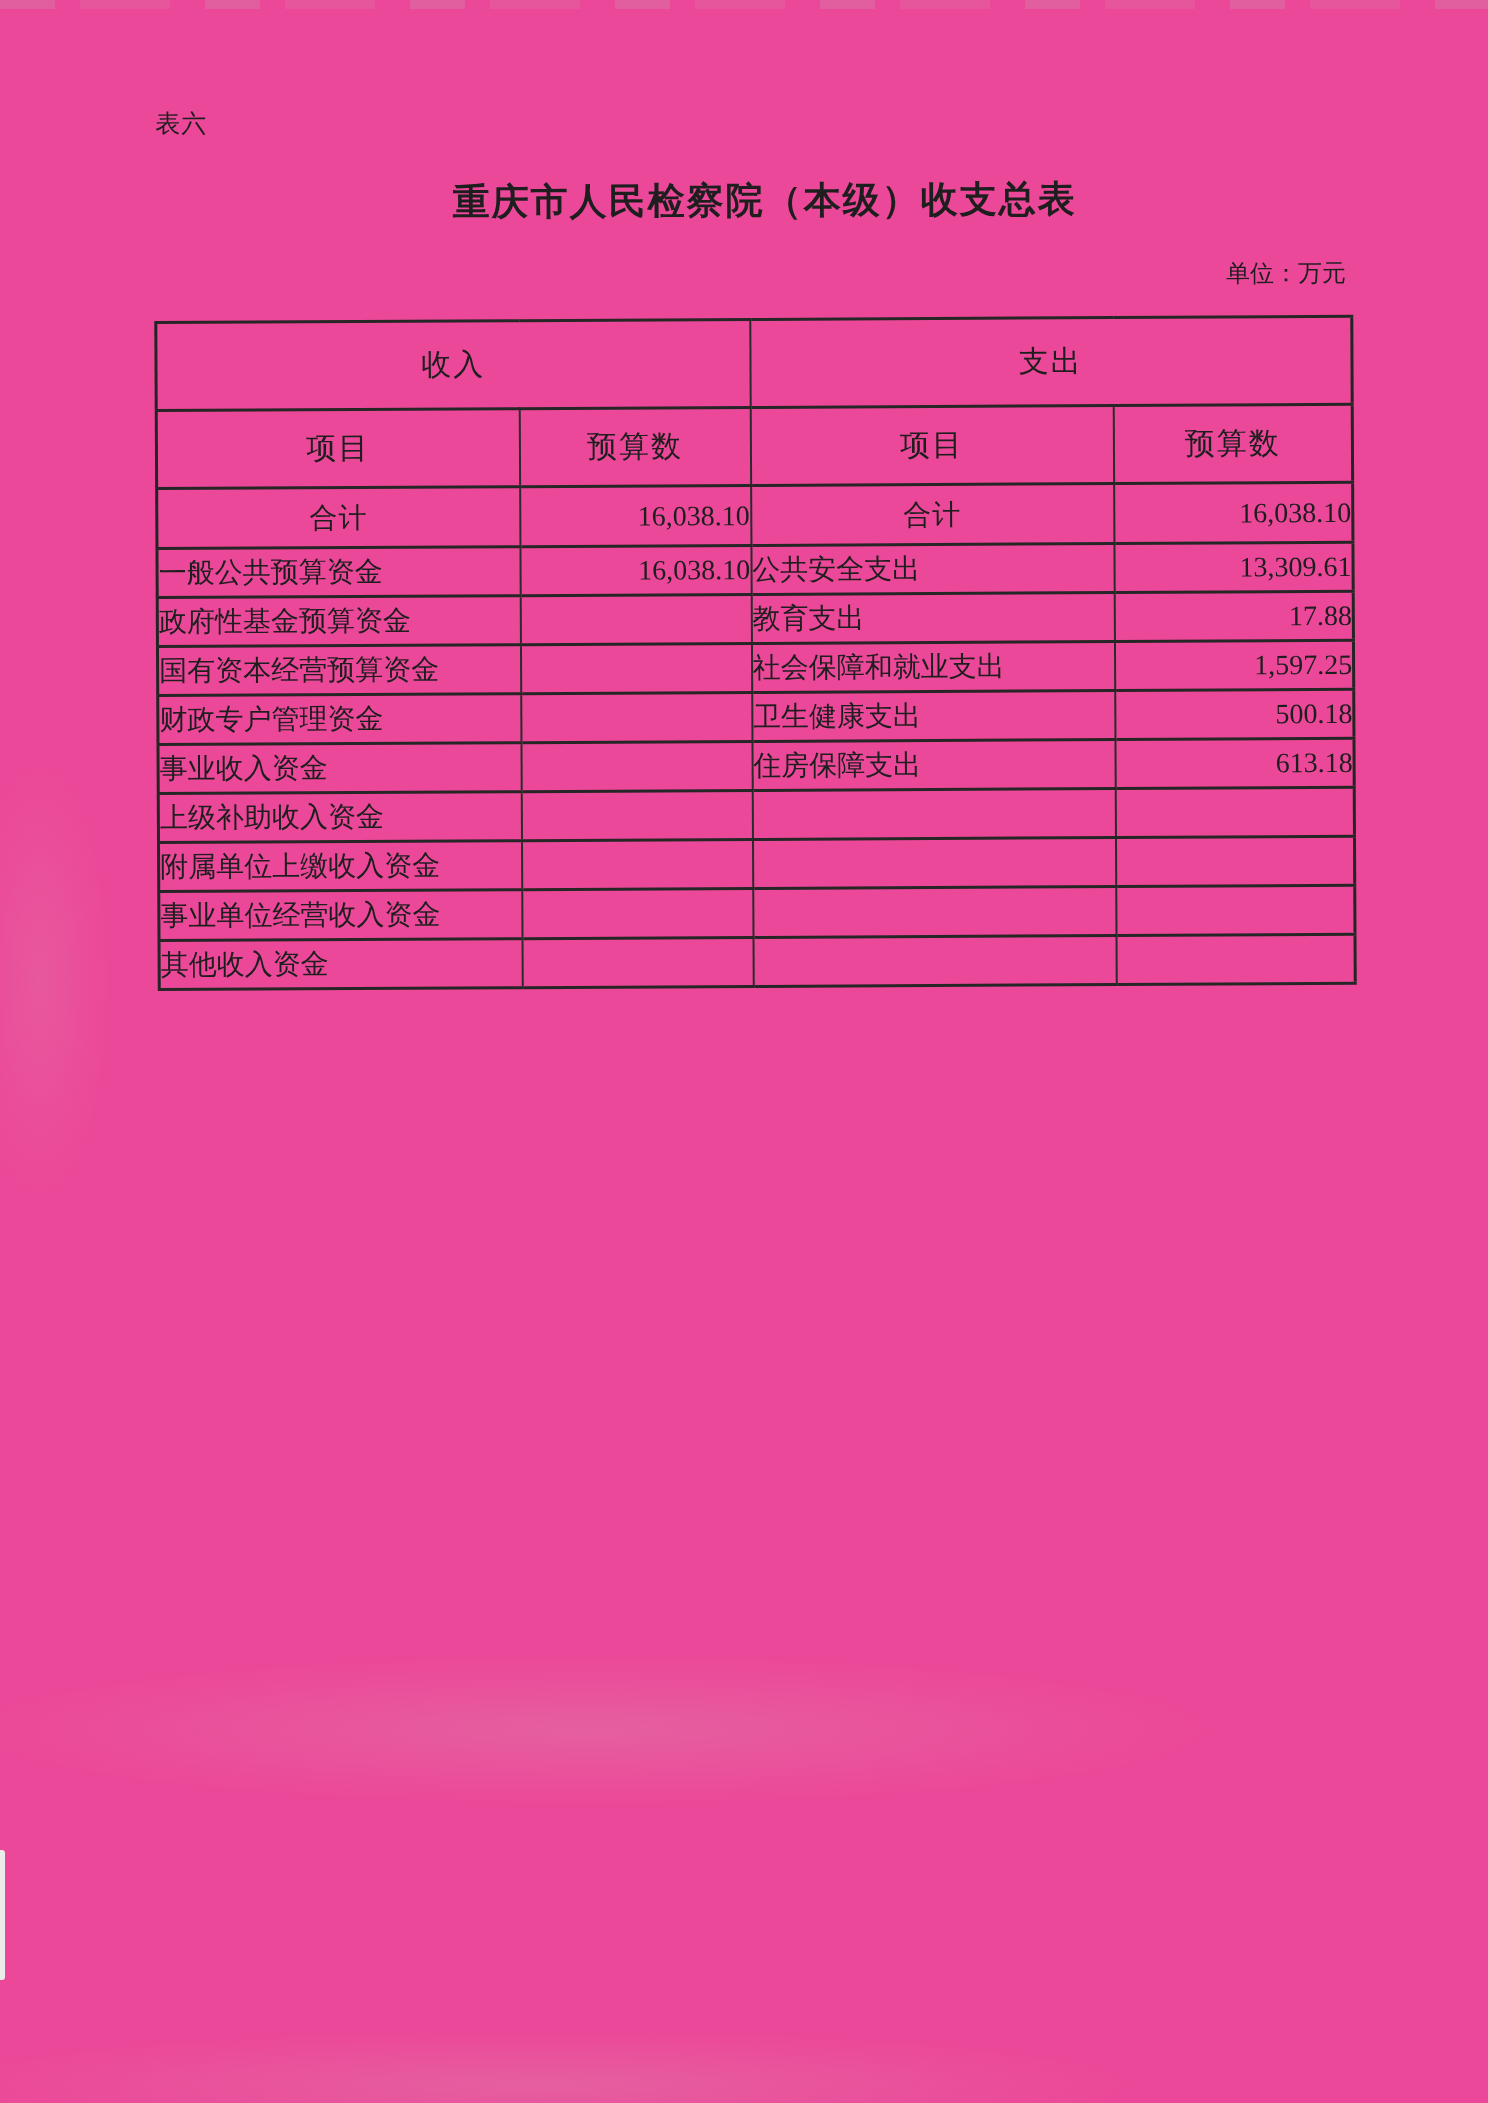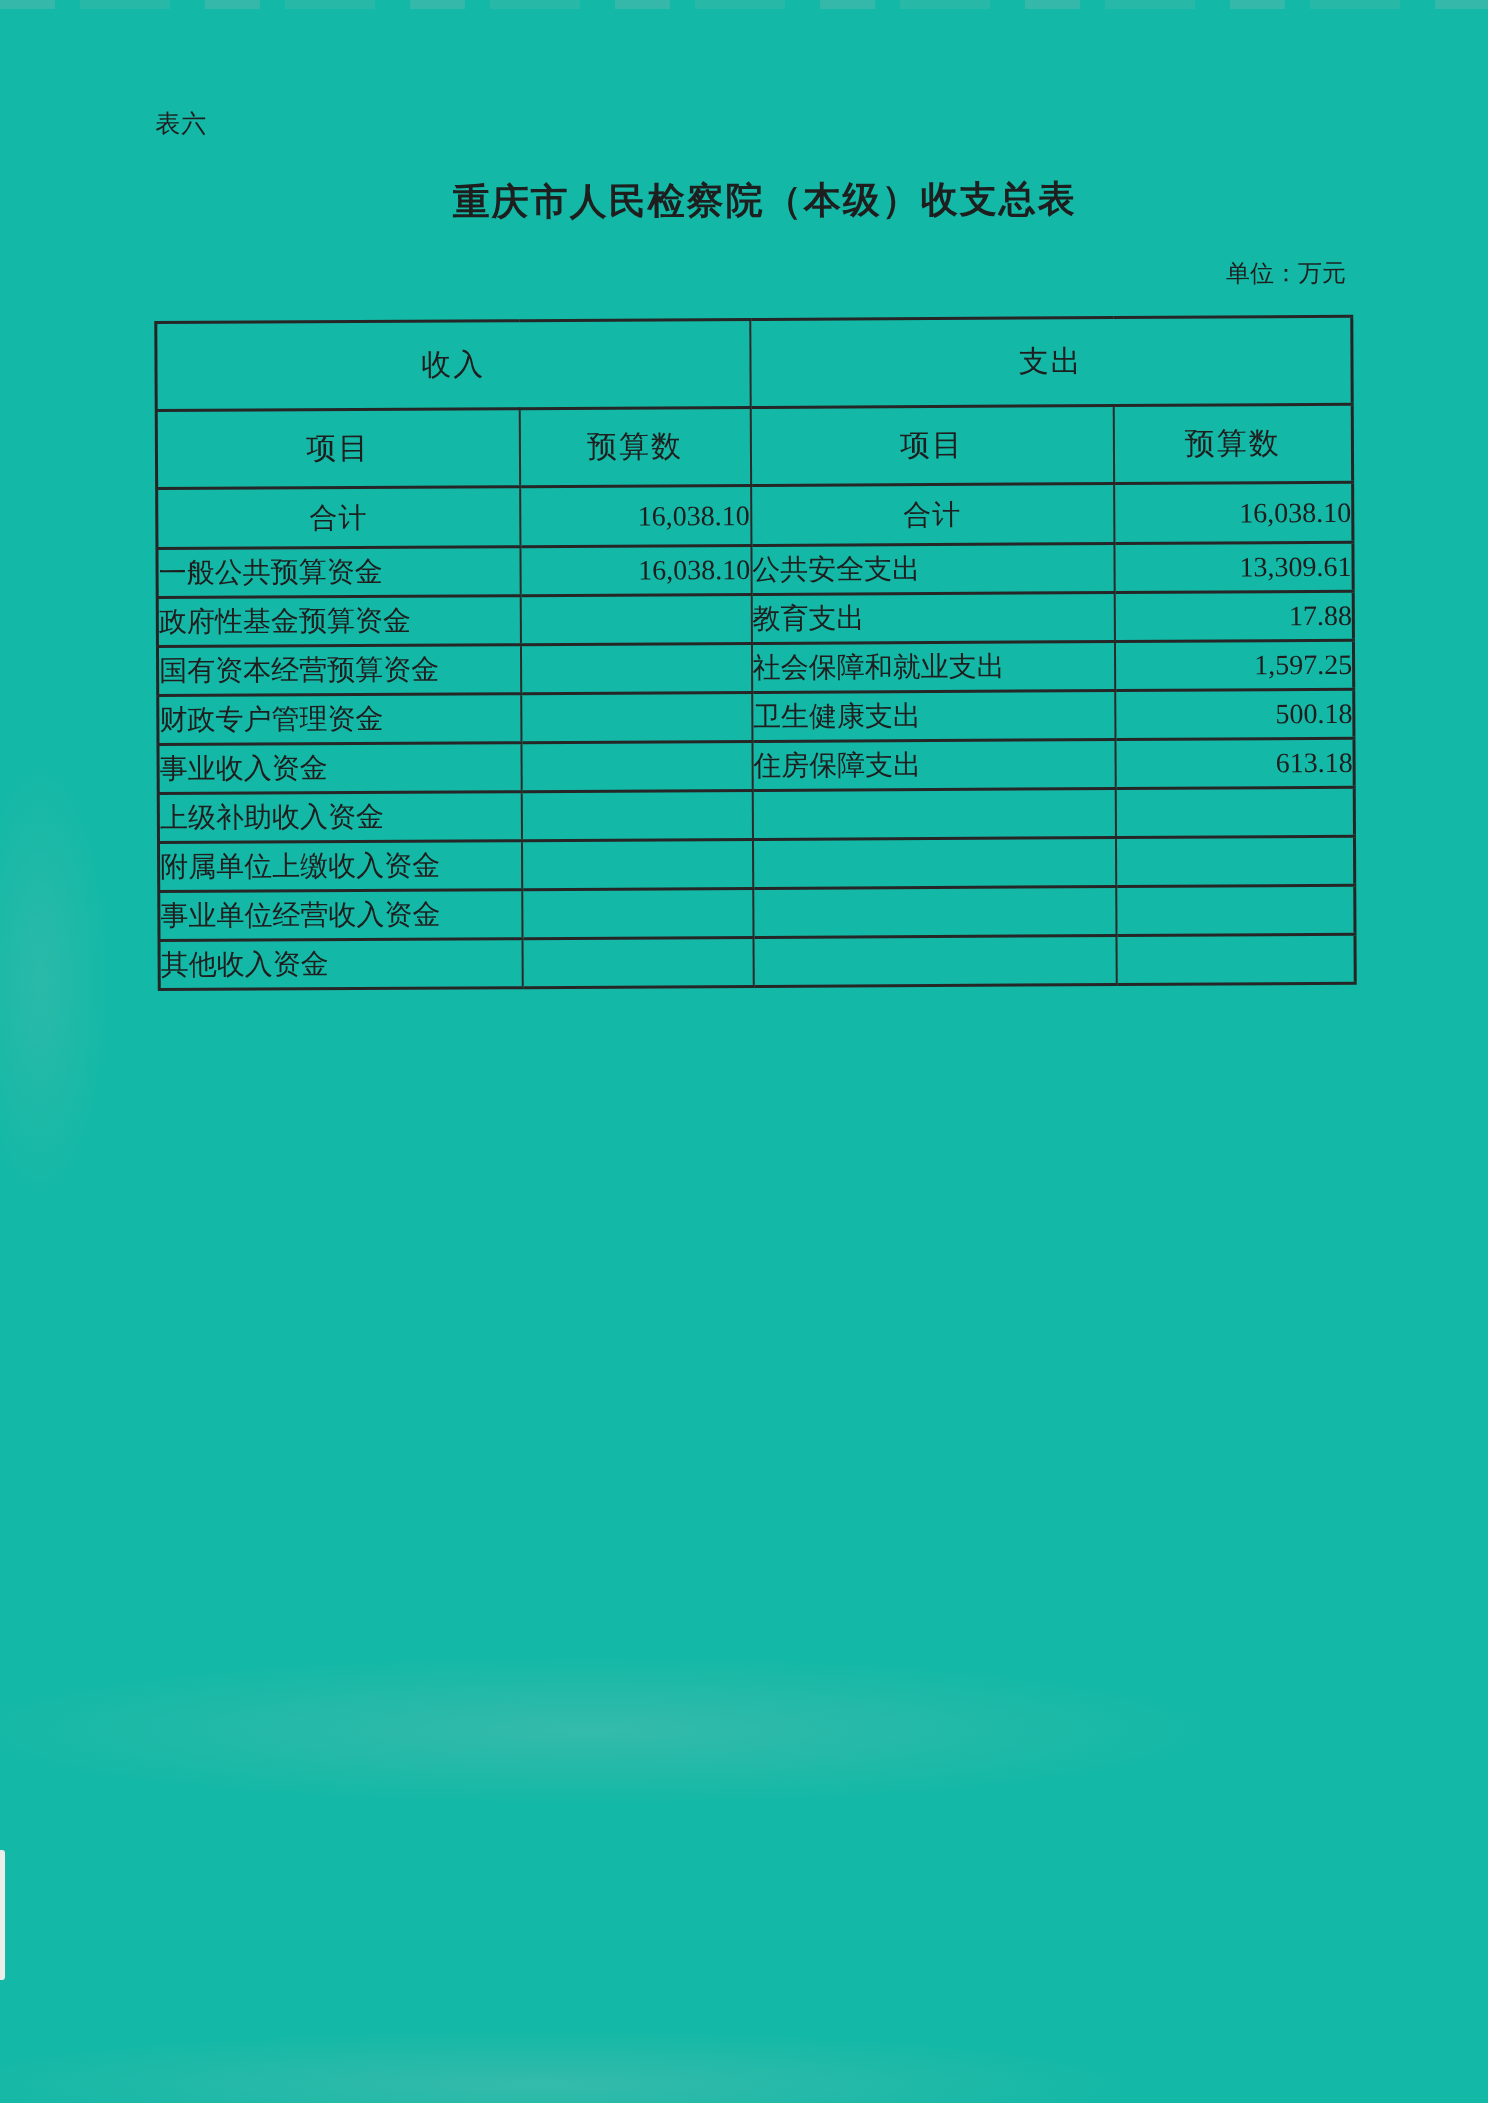--- a/index.html
+++ b/index.html
@@ -11,21 +11,21 @@
     height: 2103px;
     background: #ffffff;
     font-family: "Liberation Serif", "DejaVu Serif", serif;
     color: #1e1e1e;
     overflow: hidden;
   }
   .page {
     position: relative;
     width: 1488px;
     height: 2103px;
-    background: #14b8a6;
+    background: #ec4899;
     overflow: hidden;
   }
   
   .top-dashes {
     position: absolute;
     top: 0; left: 0;
     width: 100%;
     height: 9px;
     background: repeating-linear-gradient(90deg,
       rgba(185,185,182,0.20) 0px 55px,

